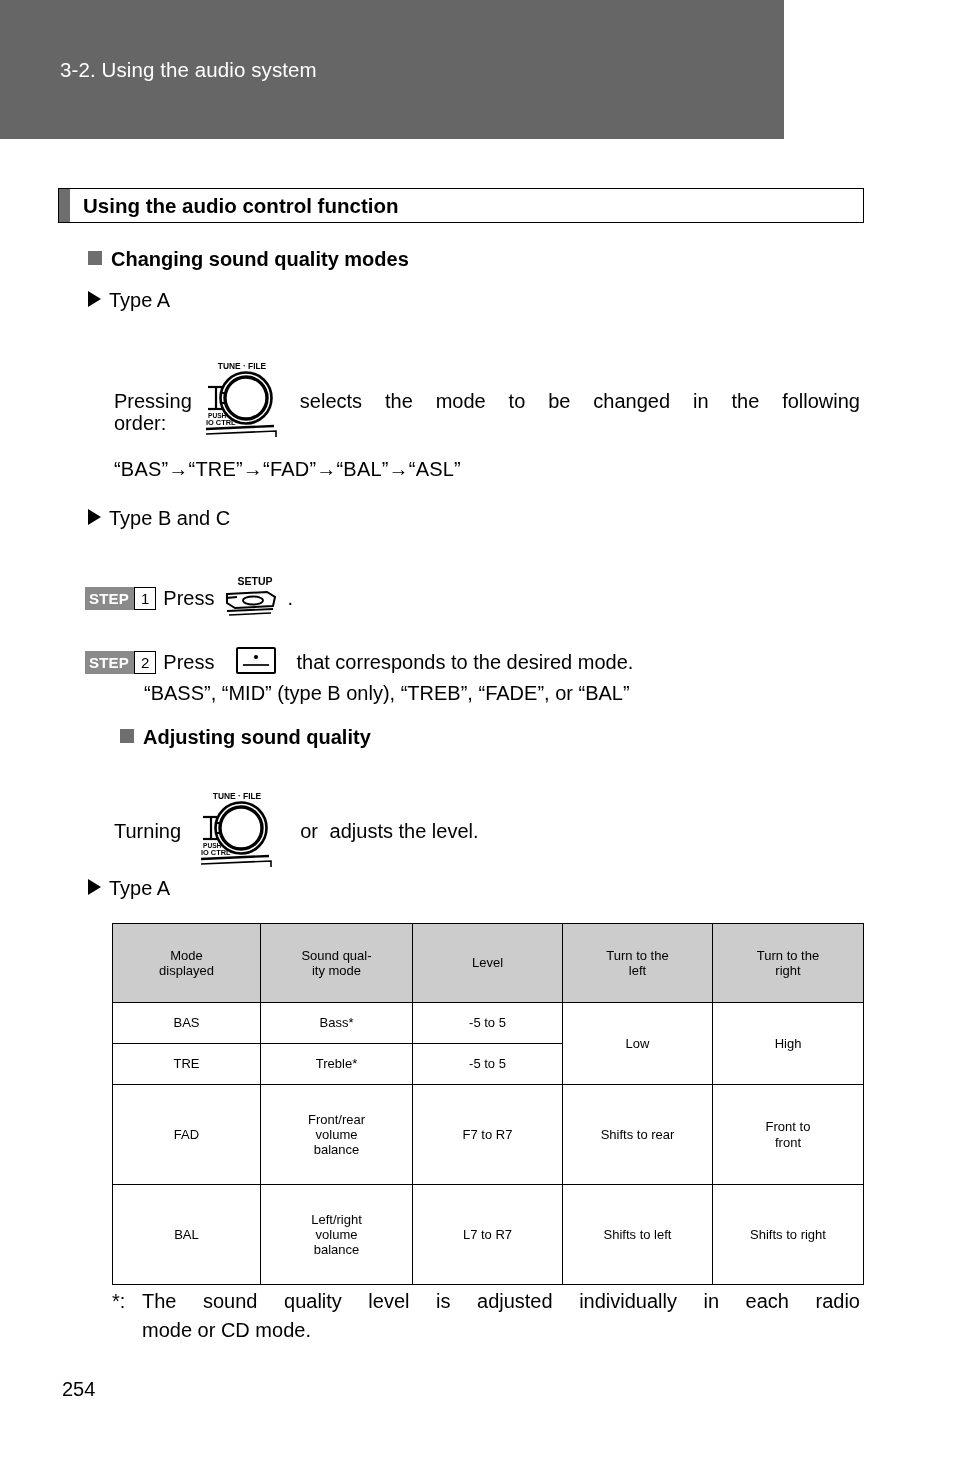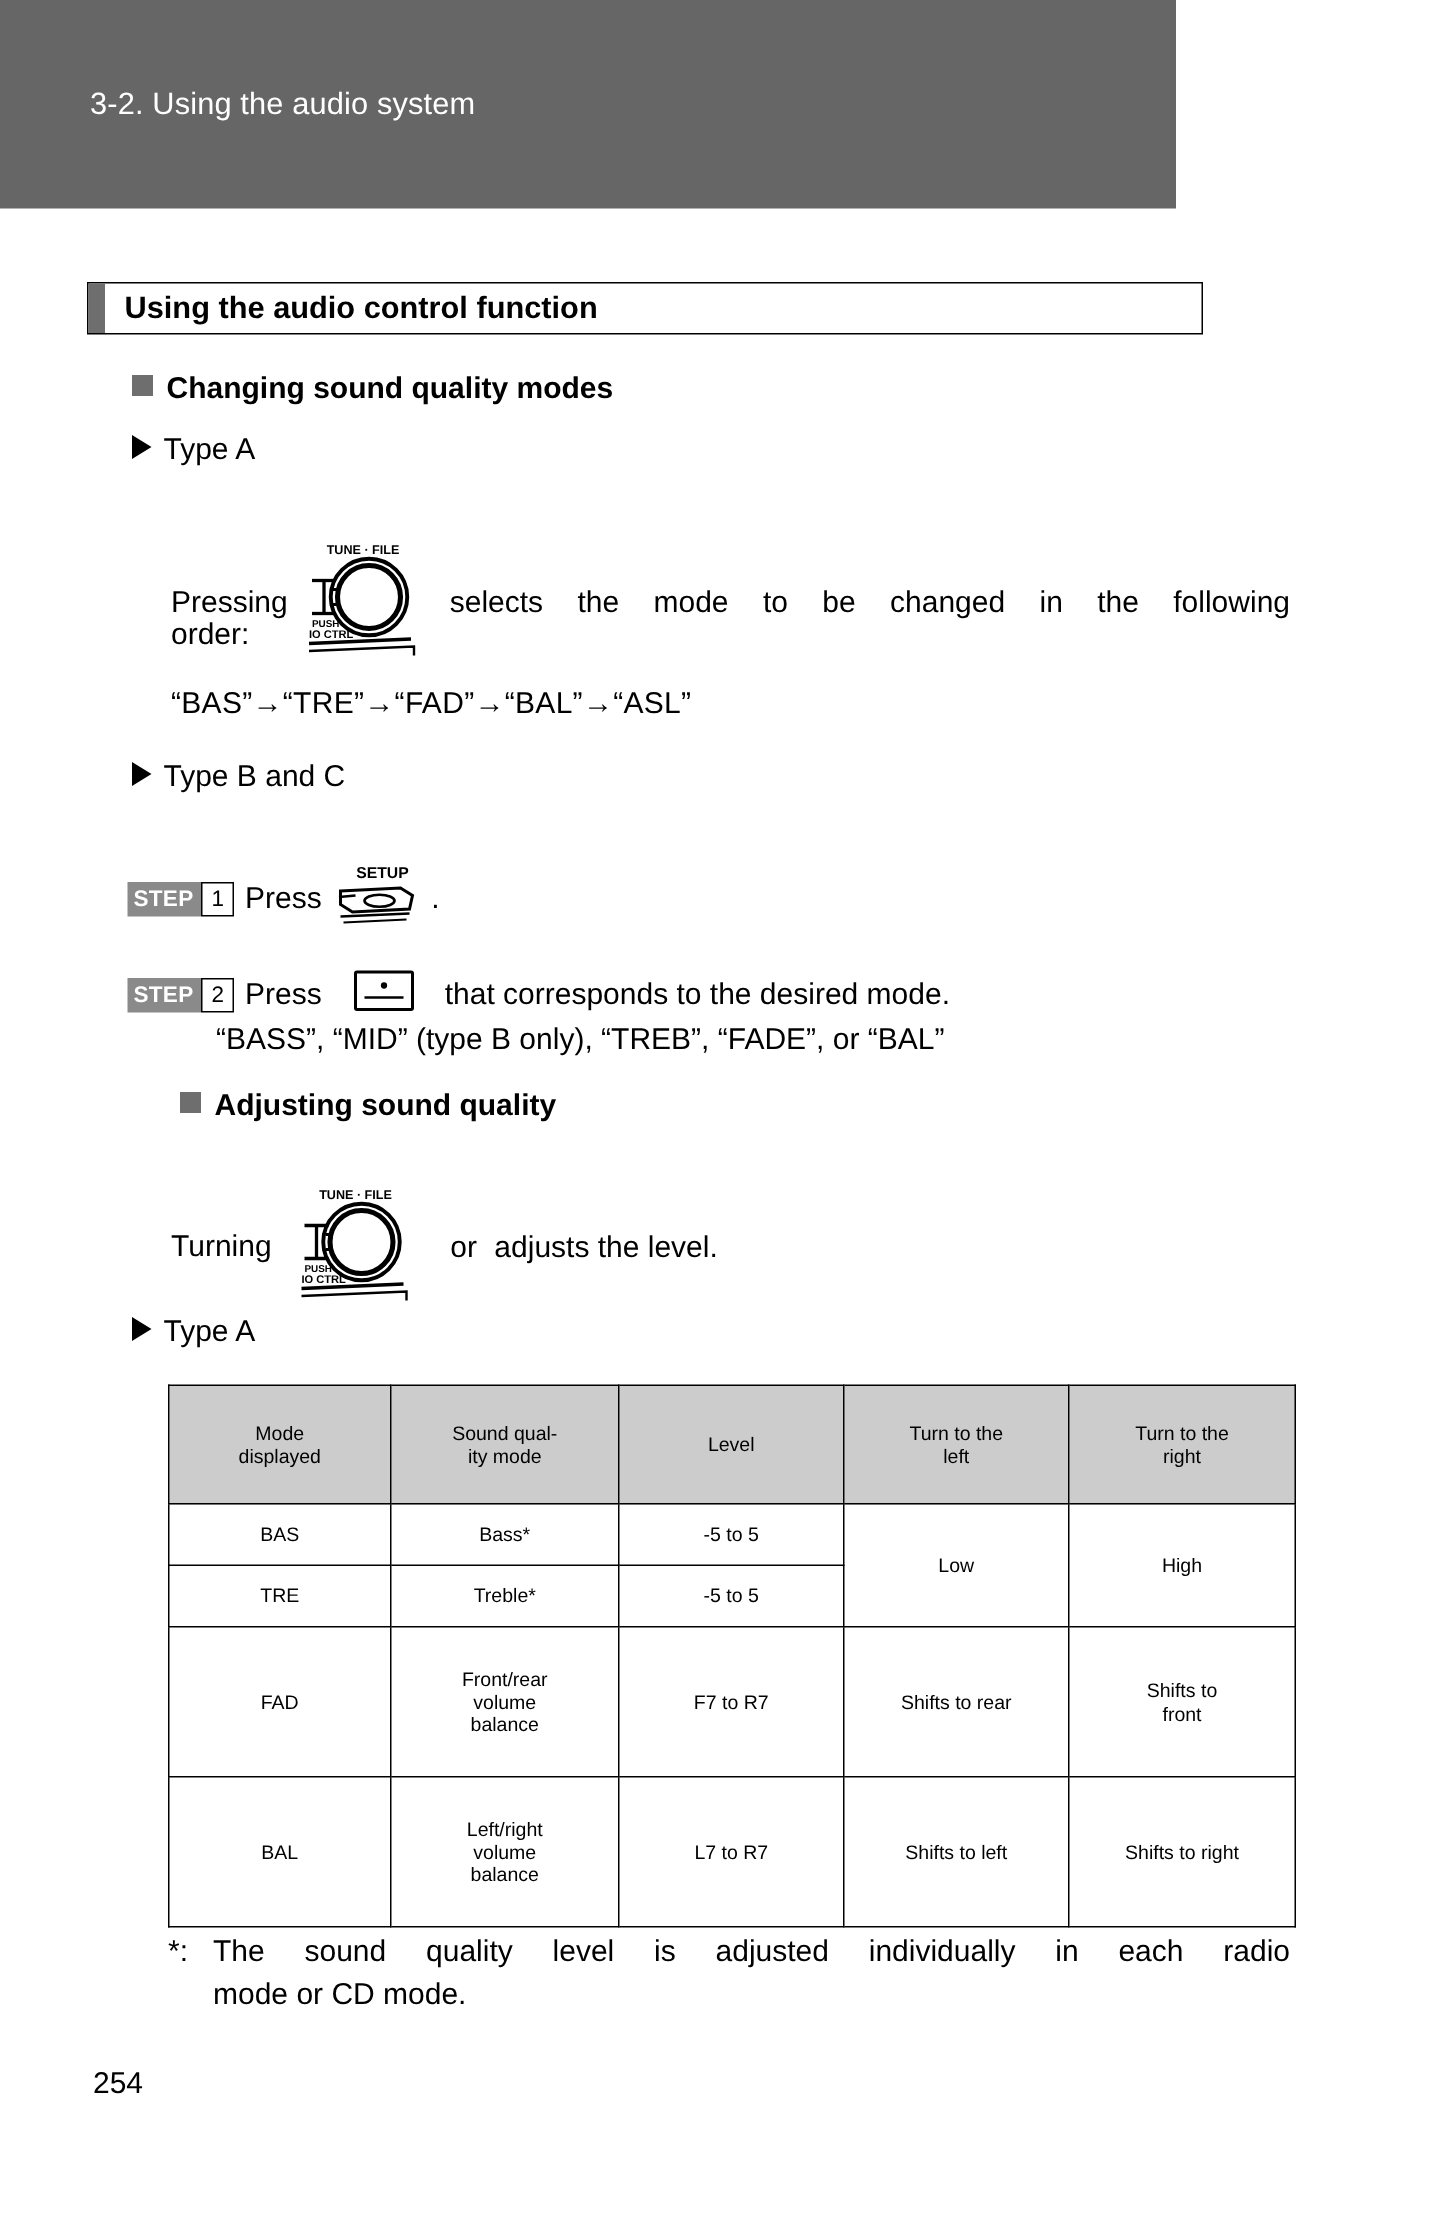--- a/index.html
+++ b/index.html
@@ -33,21 +33,21 @@
     color: #ffffff;
     letter-spacing: 0.1px;
     white-space: nowrap;
   }
 
   
   .section-box {
     position: absolute;
     left: 58px;
     top: 188px;
-    width: 744px;
+    width: 806px;
     height: 35px;
     border: 1.6px solid #000000;
     background: #ffffff;
     box-sizing: border-box;
   }
   .section-box-bar {
     position: absolute;
     left: 0;
     top: 0;
     width: 11px;
@@ -402,21 +402,21 @@
       <tr style="height:100px;">
         <td>FAD</td>
         <td>
           <span>Front/rear</span><br>
           <span>volume</span><br>
           <span>balance</span>
         </td>
         <td>F7 to R7</td>
         <td>Shifts to rear</td>
         <td>
-          <span>Shifts to</span><br>
+          <span>Front to</span><br>
           <span>front</span>
         </td>
       </tr>
       <tr style="height:100px;">
         <td>BAL</td>
         <td>
           <span>Left/right</span><br>
           <span>volume</span><br>
           <span>balance</span>
         </td>

